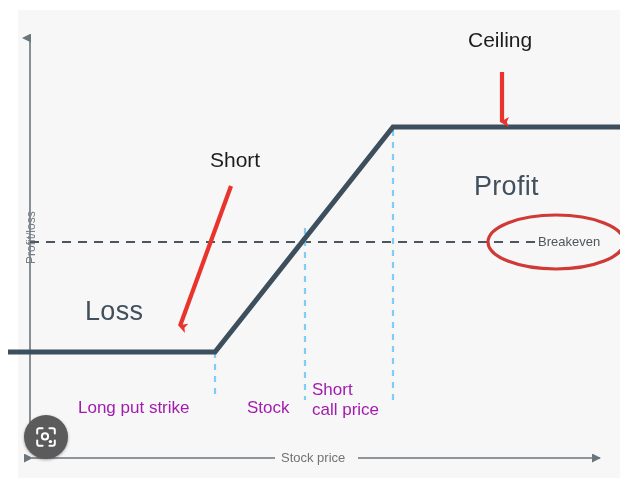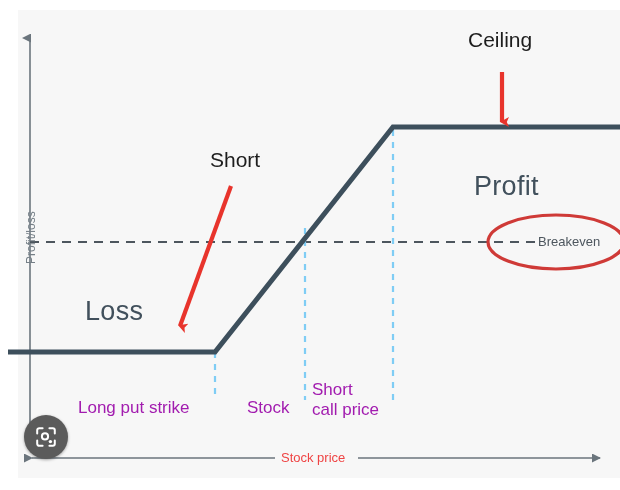--- a/index.html
+++ b/index.html
@@ -75,21 +75,21 @@
     top: 196px;
     color: #757f87;
     font-size: 12px;
     transform: rotate(-90deg);
     transform-origin: left top;
     transform: rotate(-90deg) translate(-68px, 14px);
   }
   #label-x-axis {
     left: 281px;
     top: 450px;
-    color: #ef4444;
+    color: #737373;
     font-size: 13px;
   }
   #label-breakeven {
     left: 538px;
     top: 234px;
     color: #4d565e;
     font-size: 13px;
   }
 
   

